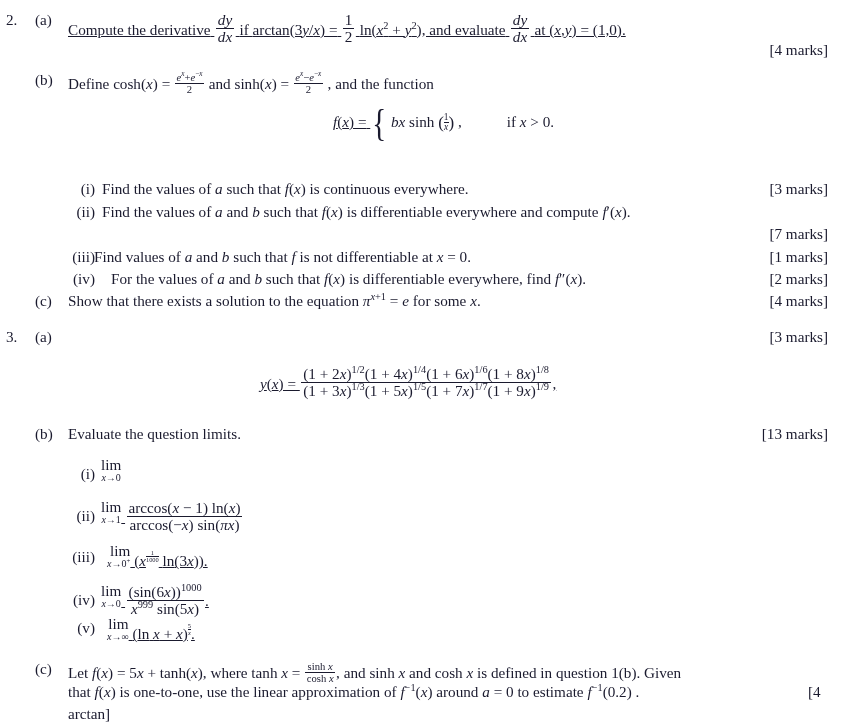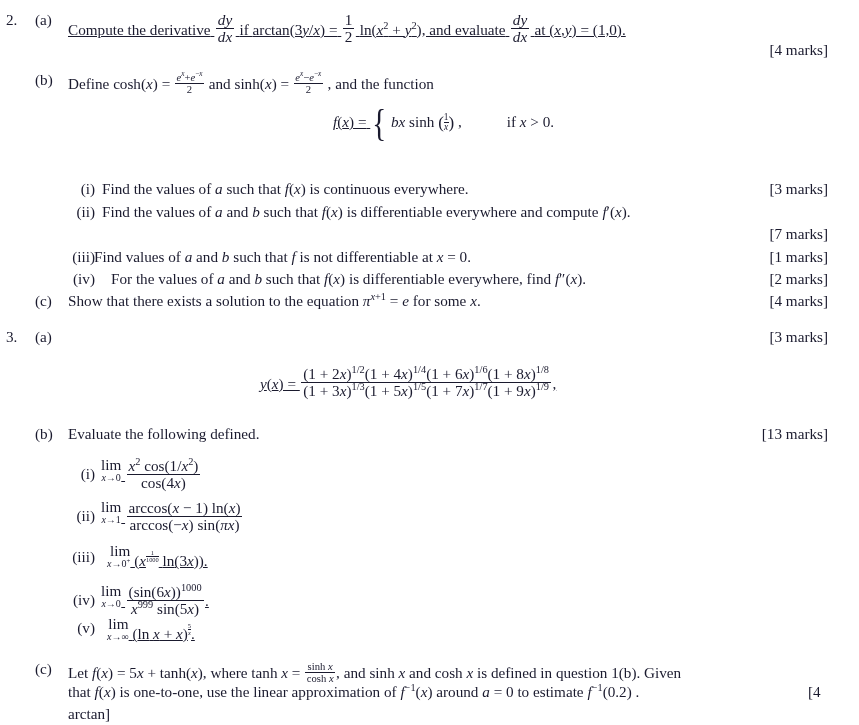--- a/index.html
+++ b/index.html
@@ -158,30 +158,26 @@
 
   <div class="blk math" style="left:260px; top:366px;">
     <span><i>y</i>(<i>x</i>) =</span>
     <span class="frac" style="font-size:1.0em;">
       <span class="num">(1 + 2<i>x</i>)<sup>1/2</sup>(1 + 4<i>x</i>)<sup>1/4</sup>(1 + 6<i>x</i>)<sup>1/6</sup>(1 + 8<i>x</i>)<sup>1/8</sup></span>
       <span class="den">(1 + 3<i>x</i>)<sup>1/3</sup>(1 + 5<i>x</i>)<sup>1/5</sup>(1 + 7<i>x</i>)<sup>1/7</sup>(1 + 9<i>x</i>)<sup>1/9</sup></span>
     </span><span>,</span>
   </div>
 
   <div class="plabel math" style="left:35px; top:426px;">(b)</div>
-  <div class="ptext math" style="left:68px; top:426px;">Evaluate the following defined.</div>
+  <div class="ptext math" style="left:68px; top:426px;">Evaluate the question limits.</div>
   <div class="marks math" style="top:426px;">[13 marks]</div>
 
   <div class="plabel math" style="left:57px; top:466px; width:38px; text-align:right;">(i)</div>
   <div class="blk math" style="left:101px; top:457px;">
     <span class="lim"><span class="lop">lim</span><span class="lsub"><i>x</i>→0</span></span>
-    <span class="frac">
-      <span class="num"><i>x</i><sup>2</sup> <span class="op">cos</span>(1/<i>x</i><sup>2</sup>)</span>
-      <span class="den"><span class="op">cos</span>(4<i>x</i>)</span>
-    </span>
   </div>
 
   <div class="plabel math" style="left:53px; top:508px; width:42px; text-align:right;">(ii)</div>
   <div class="blk math" style="left:101px; top:499px;">
     <span class="lim"><span class="lop">lim</span><span class="lsub"><i>x</i>→1</span></span>
     <span class="frac">
       <span class="num"><span class="op">arccos</span>(<i>x</i> − 1) <span class="op">ln</span>(<i>x</i>)</span>
       <span class="den"><span class="op">arccos</span>(−<i>x</i>) <span class="op">sin</span>(<i>πx</i>)</span>
     </span>
   </div>

